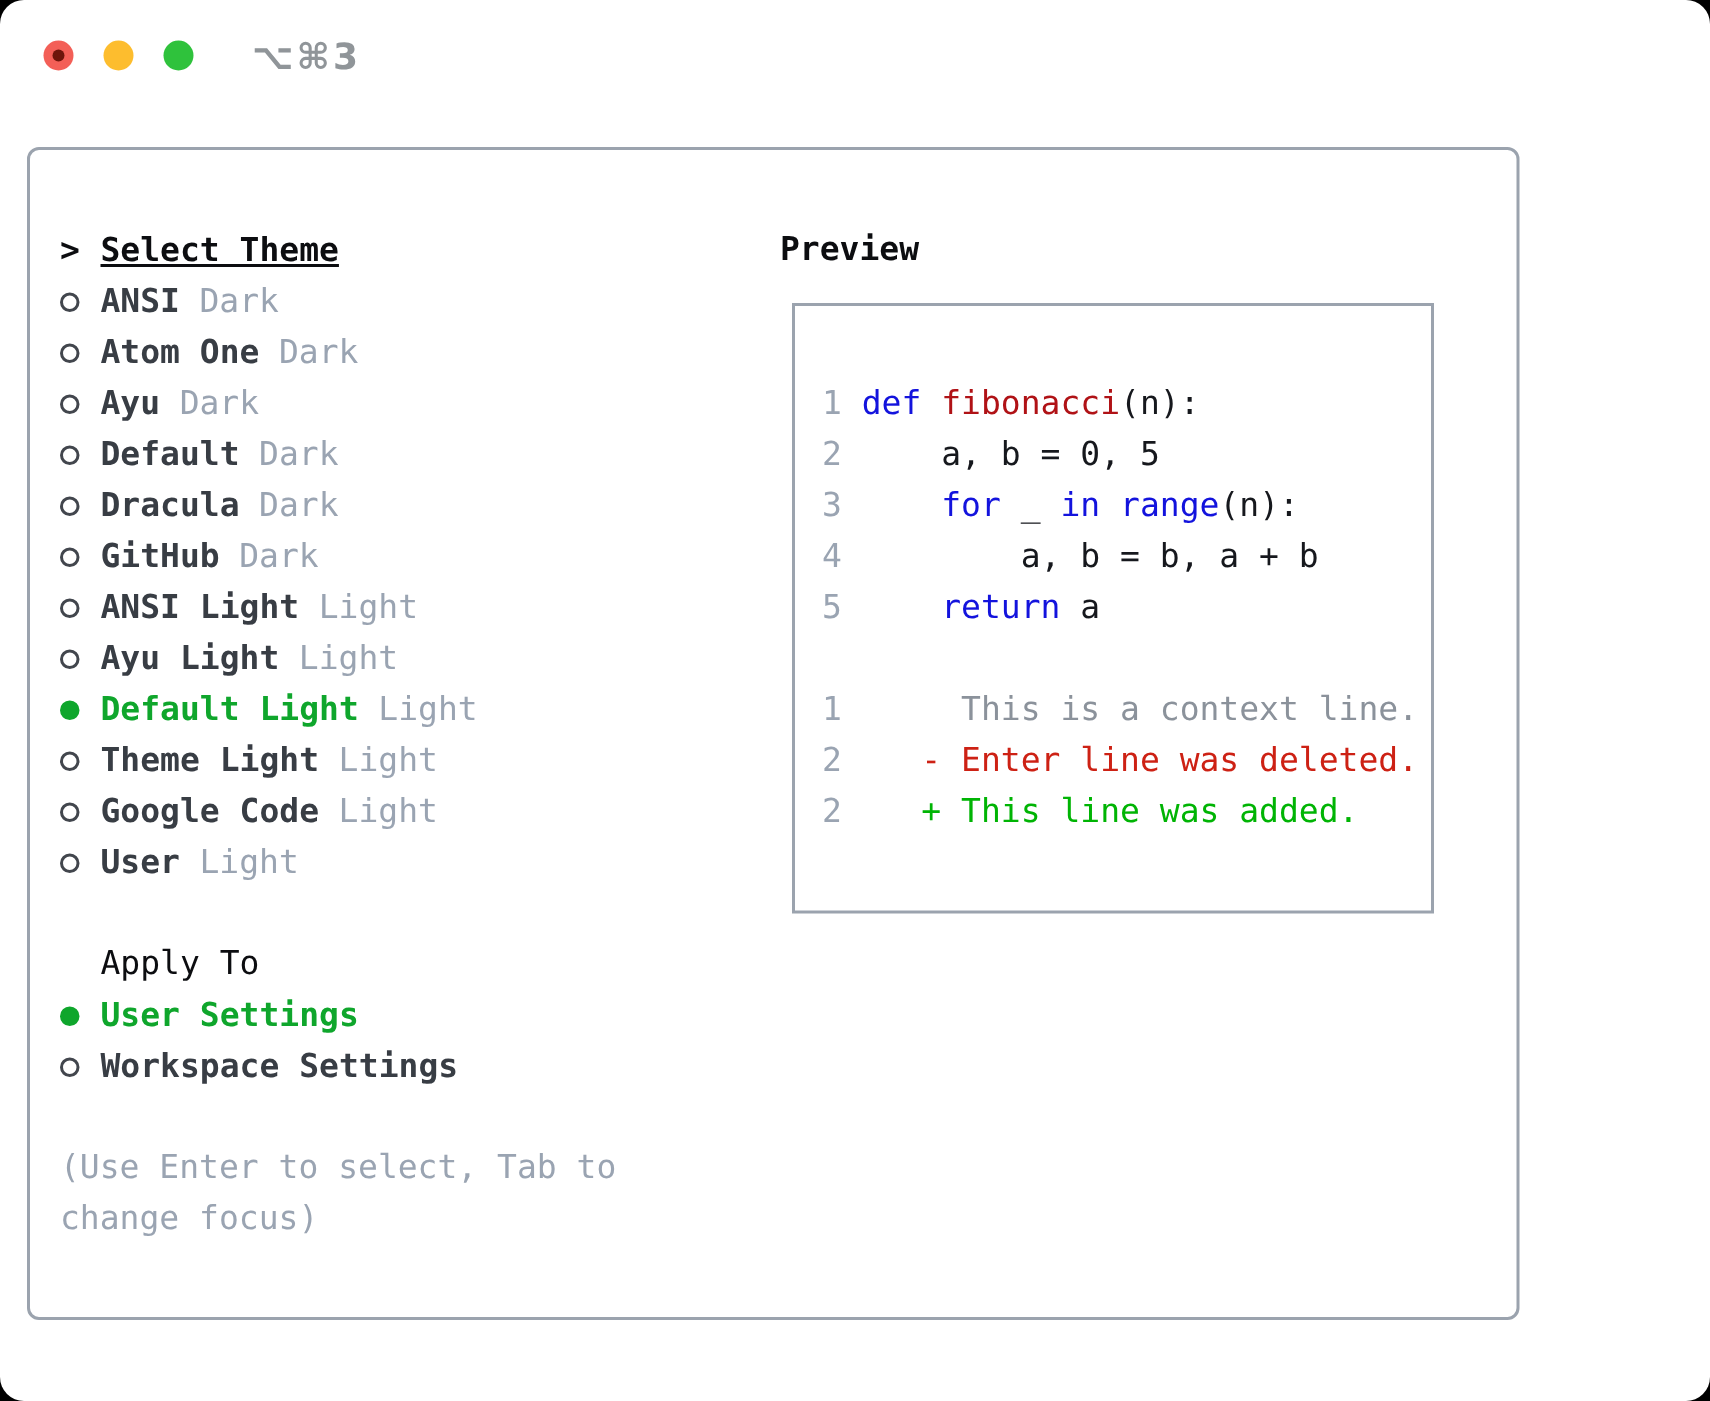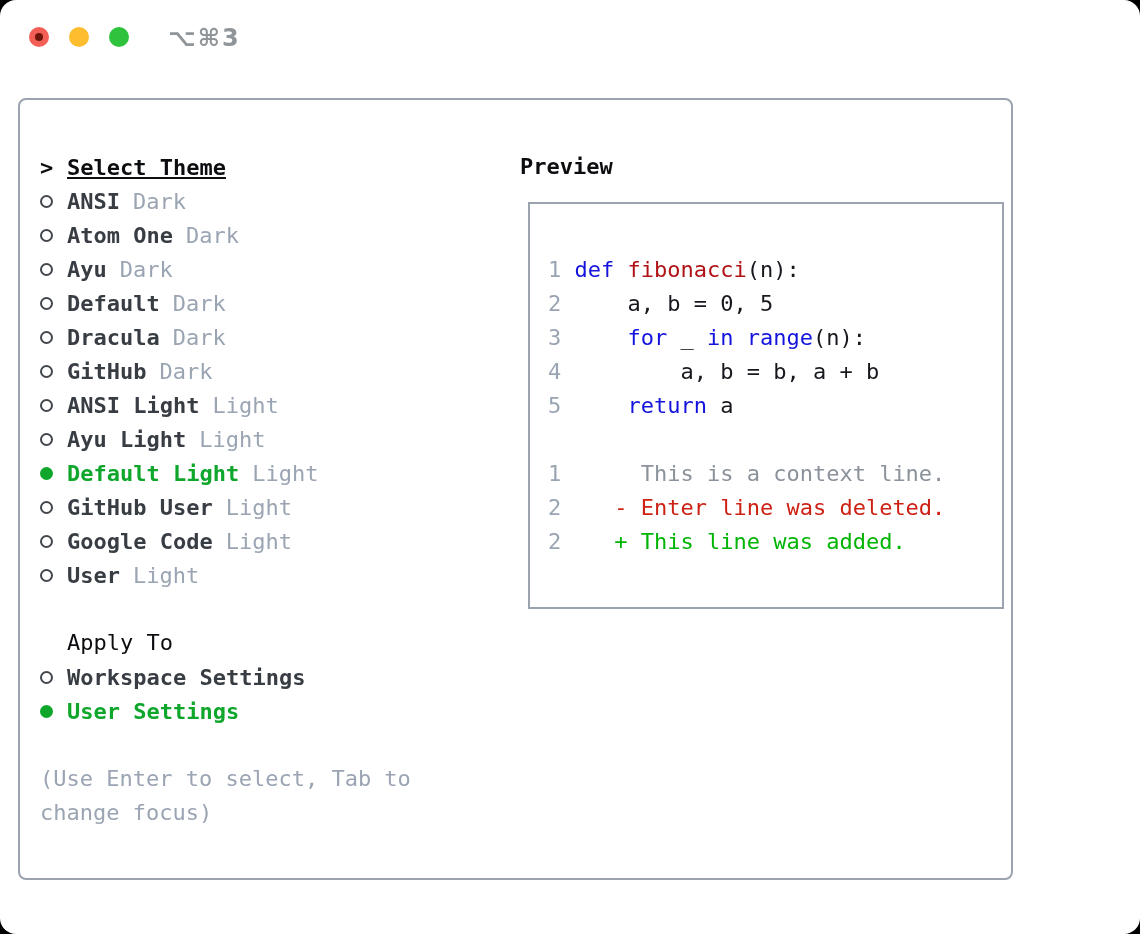--- a/index.html
+++ b/index.html
@@ -38,21 +38,21 @@
   .header-row { cursor:default; }
   .header-row .bullet { font-weight:700; color:var(--heading,#0c0d10); font-size:22px; }
   .section-title { font-weight:700; color:var(--heading,#0c0d10); font-size:22px; white-space:pre;text-decoration:underline; }
   .subheader { height:34px; line-height:34px; font-size:22px; color:var(--heading,#0c0d10); padding-left:27px; white-space:pre; }
   .spacer { height:34px; }
   .help { width:400px; font-size:22px; line-height:34px; color:var(--muted,#9aa4b2); }
 
   
   .preview-title { height:34px; line-height:34px; font-weight:700; font-size:22px; color:var(--heading,#0c0d10); white-space:pre; }
   .preview-box {
-    margin-left:8px; margin-top:18px; width:476px; height:407px;
+    margin-left:8px; margin-top:18px; width:428px; height:407px;
     border:2px solid var(--border,#9ba3ae); background:#fff;
     padding:49px 0 0 18px; overflow:hidden;
   }
   .code-row { margin:0; height:34px; line-height:34px; font-family:"DejaVu Sans Mono", monospace; font-size:22px; color:var(--code-plain,#16181d); white-space:pre; }
   .lineno { color:var(--muted,#9aa4b2); }
   .tok-keyword { color:var(--code-keyword,#1313dd); }
   .tok-function{ color:var(--code-function,#b01216); }
   .tok-plain   { color:var(--code-plain,#16181d); }
   .diff-context{ color:var(--diff-context,#8b929b); }
   .diff-deleted{ color:var(--diff-deleted,#cd2114); }
@@ -139,21 +139,21 @@
             <span class="bullet">
               <span class="ring"></span>
             </span>
             <span class="name">Default Light</span>
             <span class="tag">Light</span>
           </div>
           <div class="row">
             <span class="bullet">
               <span class="ring"></span>
             </span>
-            <span class="name">GitHub User</span>
+            <span class="name">Theme Light</span>
             <span class="tag">Light</span>
           </div>
           <div class="row">
             <span class="bullet">
               <span class="ring"></span>
             </span>
             <span class="name">Google Code</span>
             <span class="tag">Light</span>
           </div>
           <div class="row">
@@ -162,31 +162,31 @@
             </span>
             <span class="name">User</span>
             <span class="tag">Light</span>
           </div>
         </div>
 
       <div class="spacer"></div>
 
       <div class="subheader">Apply To</div>
       <div id="apply-list">
+          <div class="row selected">
+            <span class="bullet">
+              <span class="ring"></span>
+            </span>
+            <span class="name">User Settings</span>
+          </div>
           <div class="row">
             <span class="bullet">
               <span class="ring"></span>
             </span>
             <span class="name">Workspace Settings</span>
-          </div>
-          <div class="row selected">
-            <span class="bullet">
-              <span class="ring"></span>
-            </span>
-            <span class="name">User Settings</span>
           </div>
         </div>
 
       <div class="spacer"></div>
 
       <div class="help">(Use Enter to select, Tab to change focus)</div>
     </div>
 
     <div class="col-right">
       <div class="preview-title">Preview</div>

